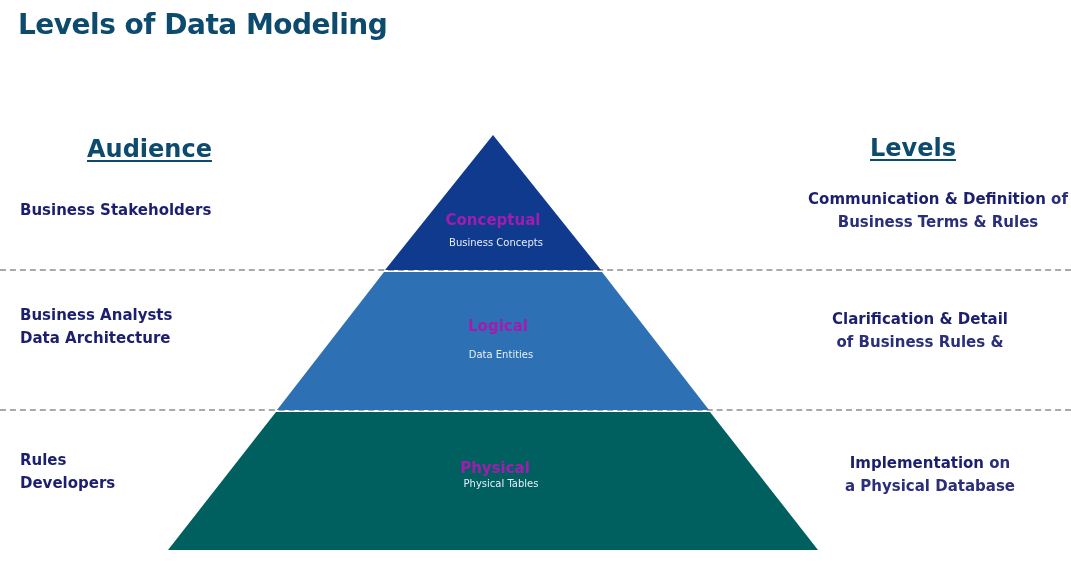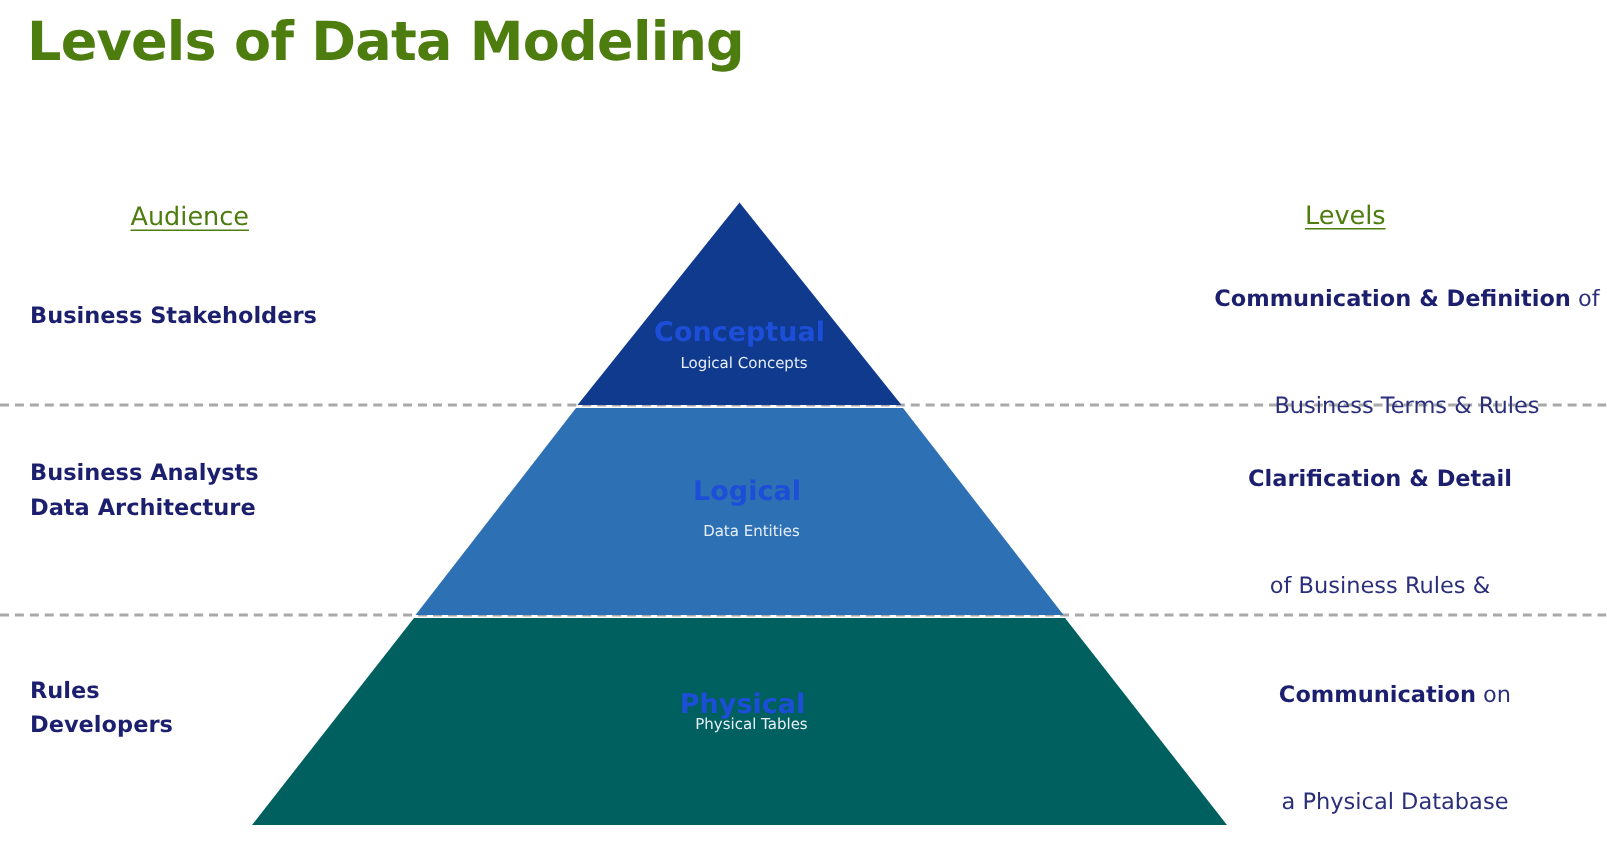--- a/index.html
+++ b/index.html
@@ -1,24 +1,24 @@
 <!DOCTYPE html>
 <html><head>
 <meta charset="utf-8">
 <style>
   html, body { margin:0; padding:0; background:#ffffff; }
   body { width:1071px; height:561px; position:relative; overflow:hidden; font-family:"DejaVu Sans", sans-serif; }
-  .title { position:absolute; left:18px; top:8px; font-size:36px; font-weight:bold; color:#4d7c0f; letter-spacing:-0.5px; font-family:"DejaVu Sans", sans-serif; }
-  .col-head { position:absolute; font-size:17px; font-weight:normal; color:#4d7c0f; text-decoration:underline; text-underline-offset:3px; }
+  .title { position:absolute; left:18px; top:8px; font-size:28px; font-weight:bold; color:#0c4a6e; letter-spacing:-0.5px; font-family:"DejaVu Sans", sans-serif; }
+  .col-head { position:absolute; font-size:24px; font-weight:bold; color:#0c4a6e; text-decoration:underline; text-underline-offset:3px; }
   .aud { position:absolute; color:#1c1f6e; font-weight:bold; font-size:15px; text-align:left; line-height:23px; }
   .pur { position:absolute; color:#1c1f6e; font-size:15px; text-align:center; line-height:23px; width:280px; }
   .pur b { font-weight:bold; }
-  .pur .n { font-weight:normal; color:#2b2f7a;margin-top:48px; }
+  .pur .n { font-weight:bold; color:#2b2f7a; }
   svg.pyr { position:absolute; left:0; top:0; }
-  .lvl-name { position:absolute; color:#1d4ed8; font-weight:bold; font-size:18px; text-align:center; width:200px; }
+  .lvl-name { position:absolute; color:#a21caf; font-weight:bold; font-size:15px; text-align:center; width:200px; }
   .lvl-sub { position:absolute; color:#e6eef8; font-size:10px; text-align:center; width:200px; }
   .dash { position:absolute; left:0; width:1071px; height:0; border-top:2px dashed #a9a9a9; }
 </style>
 </head>
 <body>
 
 <div class="title">Levels of Data Modeling</div>
 
 <div class="col-head" style="left:87px; top:135px;">Audience</div>
 <div class="col-head" style="left:870px; top:134px;">Levels</div>
@@ -26,21 +26,21 @@
 <div class="dash" style="top:269px;"></div>
 <div class="dash" style="top:409px;"></div>
 
 <svg class="pyr" width="1071" height="561">
   <polygon id="lvl0" points="493,135 385,270 601,270" fill="#0f3a8e"></polygon>
   <polygon id="lvl1" points="384,272 602,272 709,410 277,410" fill="#2e70b4"></polygon>
   <polygon id="lvl2" points="276,412 710,412 818,550 168,550" fill="#006060"></polygon>
 </svg>
 
 <div class="lvl-name" style="left:393px; top:211px;">Conceptual</div>
-<div class="lvl-sub" style="left:396px; top:237px;">Logical Concepts</div>
+<div class="lvl-sub" style="left:396px; top:237px;">Business Concepts</div>
 
 <div class="lvl-name" style="left:398px; top:317px;">Logical</div>
 <div class="lvl-sub" style="left:401px; top:349px;">Data Entities</div>
 
 <div class="lvl-name" style="left:395px; top:446px;margin-top:13px;">Physical</div>
 <div class="lvl-sub" style="left:401px; top:478px;">Physical Tables</div>
 
 <div class="aud" style="left:20px; top:199px; width:230px;">
   <div>Business Stakeholders</div>
 </div>
@@ -55,15 +55,15 @@
 
 <div class="pur" style="left:798px; top:188px;">
   <div><b>Communication &amp; Definition</b><span class="n"> of</span></div>
   <div class="n">Business Terms &amp; Rules</div>
 </div>
 <div class="pur" style="left:780px; top:308px;">
   <div><b>Clarification &amp; Detail</b></div>
   <div class="n">of Business Rules &amp;</div>
 </div>
 <div class="pur" style="left:790px; top:452px;">
-  <div><b>Communication</b><span class="n"> on</span></div>
+  <div><b>Implementation</b><span class="n"> on</span></div>
   <div class="n">a Physical Database</div>
 </div>
 
 </body></html>

